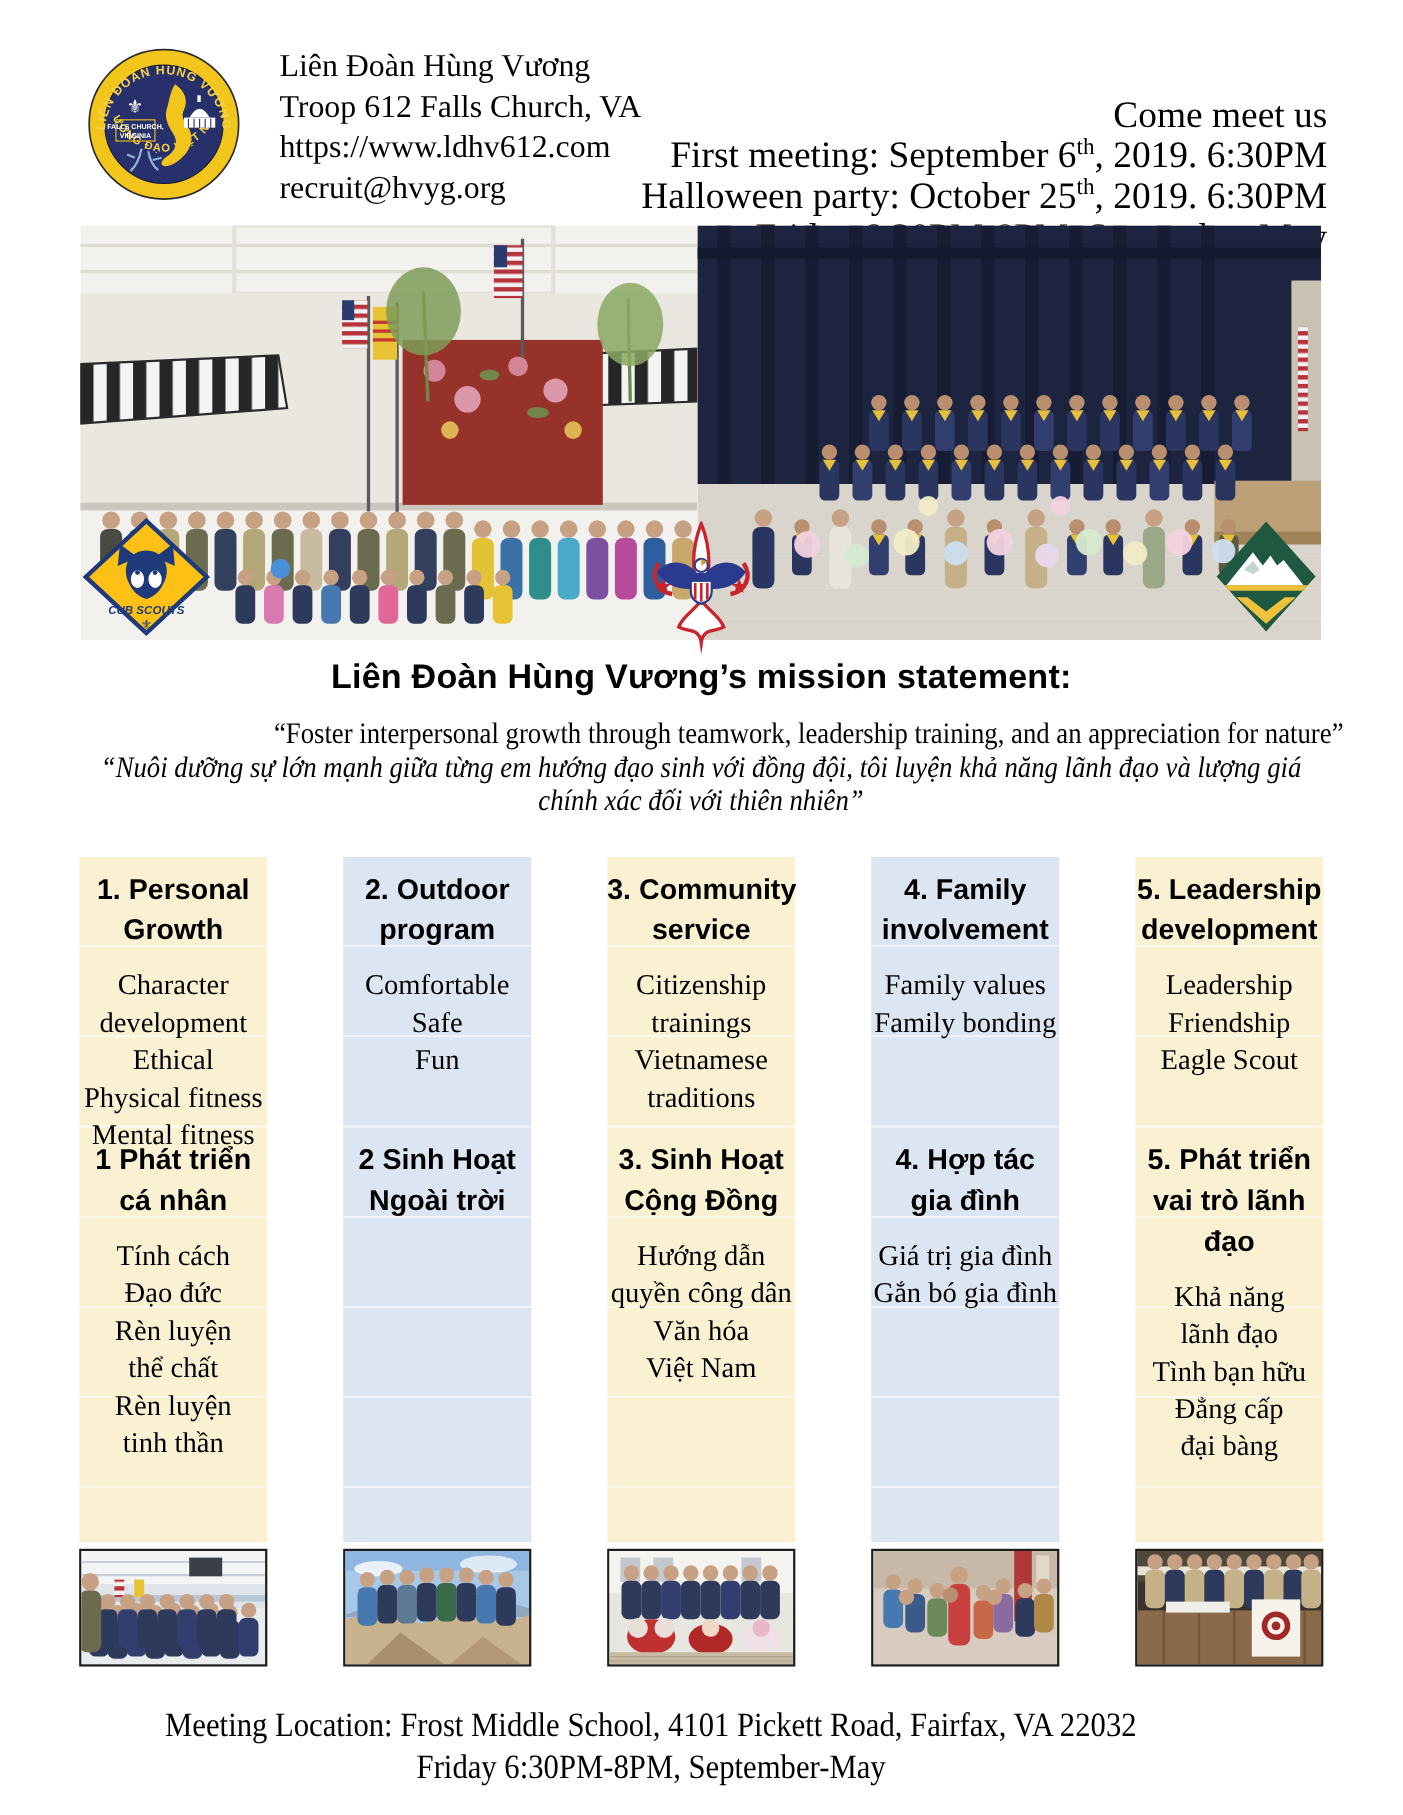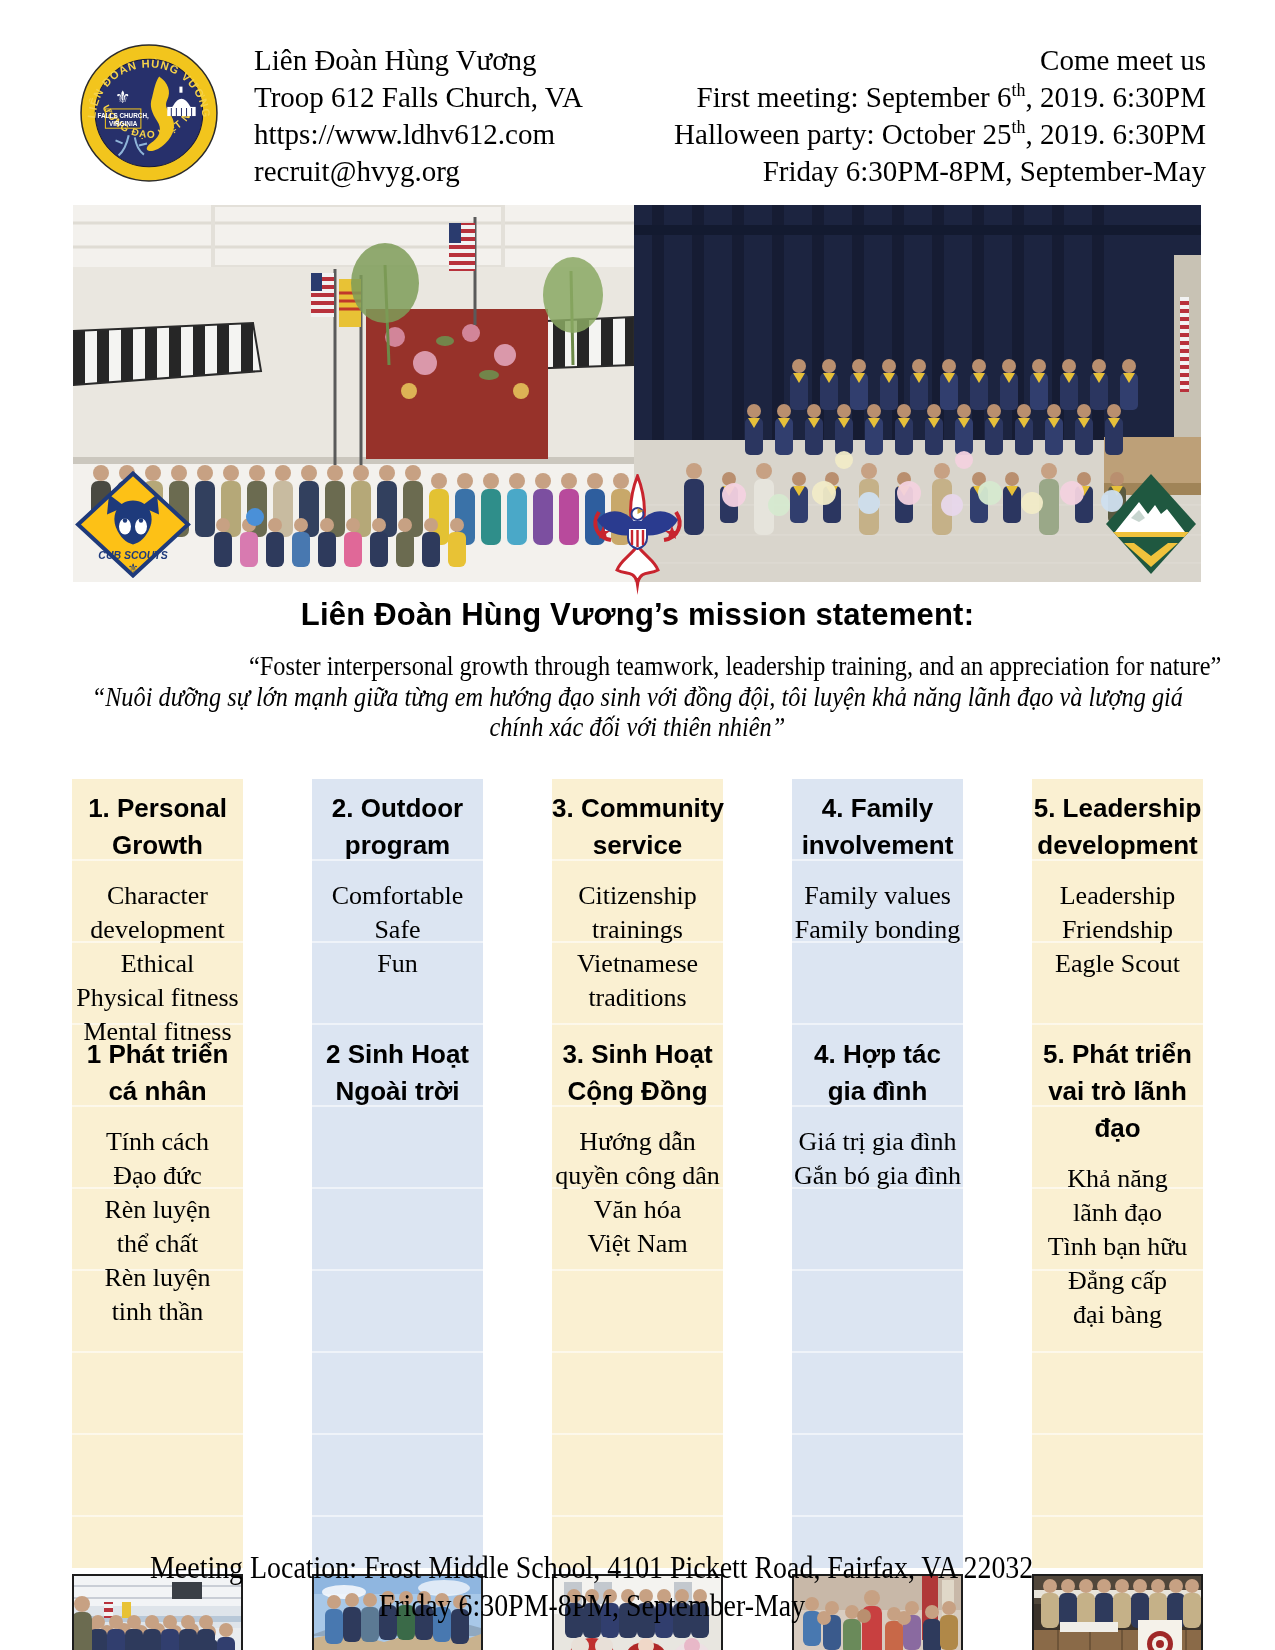--- a/index.html
+++ b/index.html
@@ -4,40 +4,40 @@
 <style>
   html,body{margin:0;padding:0;}
   body{
     width:1275px;height:1650px;position:relative;background:#ffffff;
     font-family:"Liberation Serif", serif;color:#000;overflow:hidden;
   }
   
   .header{position:absolute;top:42px;left:78px;width:1128px;display:flex;align-items:flex-start;}
   .logo-wrap{width:142px;height:142px;flex:0 0 auto;}
   .hdr-left{margin-left:34px;font-size:29px;line-height:37px;white-space:nowrap;}
-  .hdr-right{margin-left:auto;text-align:right;font-size:29px;line-height:37px;white-space:nowrap;}
+  .hdr-right{margin-left:auto;text-align:right;font-size:34px;line-height:37px;white-space:nowrap;margin-top:44px;}
   .hdr-right sup{font-size:0.62em;line-height:0;}
   
   .photos{position:absolute;top:205px;left:73px;width:1128px;height:377px;display:flex;}
   .photos svg{display:block;}
   .badge{position:absolute;}
   .badge-cub{left:75px;top:471px;width:116px;height:107px;}
   .badge-bsa{left:589px;top:474px;width:97px;height:123px;}
   .badge-venturing{left:1104px;top:472px;width:94px;height:104px;}
   
   .mission-heading{position:absolute;top:597px;left:0;width:1275px;text-align:center;
     font-family:"Liberation Sans", sans-serif;font-weight:bold;font-size:31px;letter-spacing:.2px;}
   .quote-en{position:absolute;top:651px;left:0;width:1275px;text-align:right;font-size:27px;}
   .quote-vi{position:absolute;top:682px;left:0;width:1275px;text-align:center;
     font-size:27px;font-style:italic;line-height:30px;}
   .cond{display:inline-block;transform:scaleX(.90);transform-origin:50% 50%;white-space:nowrap;}
   
   .columns{position:absolute;top:779px;left:72px;width:1131px;display:flex;gap:69px;}
   .col{width:171px;flex:0 0 171px;}
-  .col-body{height:789px;box-sizing:border-box;padding-top:11px;
+  .col-body{height:623px;box-sizing:border-box;padding-top:11px;
     background-image:repeating-linear-gradient(to bottom, rgba(255,255,255,0) 0 80px, rgba(255,255,255,.55) 80px 82px);}
   .col-body.cream{background-color:#FAF0D2;}
   .col-body.blue{background-color:#DCE5F2;}
   .col-title{font-family:"Liberation Sans", sans-serif;font-weight:bold;font-size:26px;
     line-height:37px;text-align:center;}
   .col-title div{white-space:nowrap;}
   .col-items{margin-top:15px;font-size:26px;line-height:34px;text-align:center;}
   .col-items div{white-space:nowrap;}
   .en-block{height:246px;box-sizing:border-box;}
   .col-photo{margin-top:6px;width:171px;height:107px;border:2px solid #1d1d1d;box-sizing:border-box;background:#ddd;}

